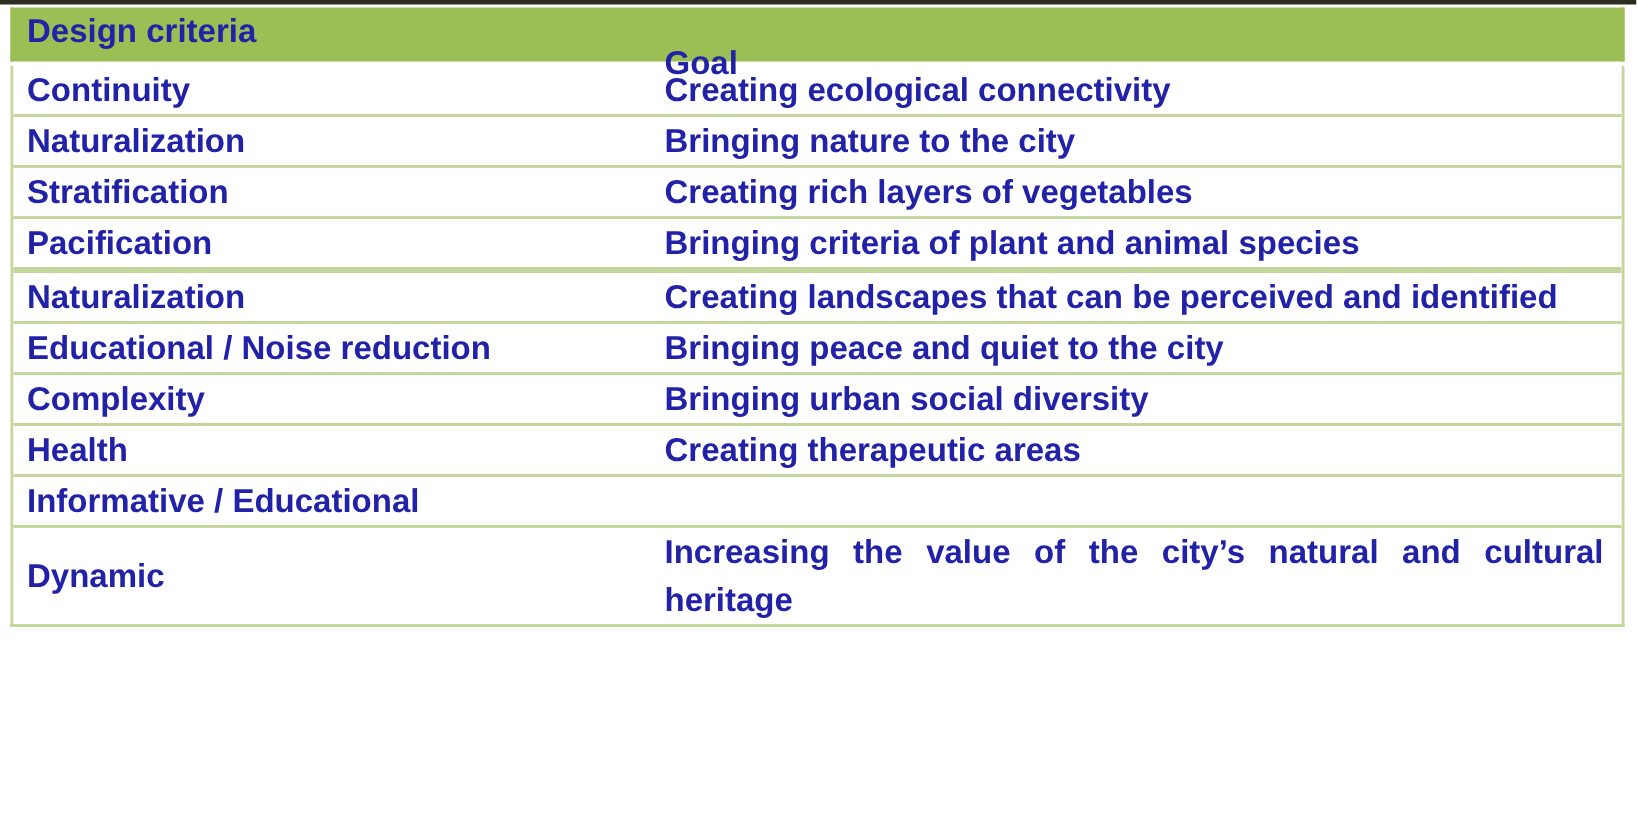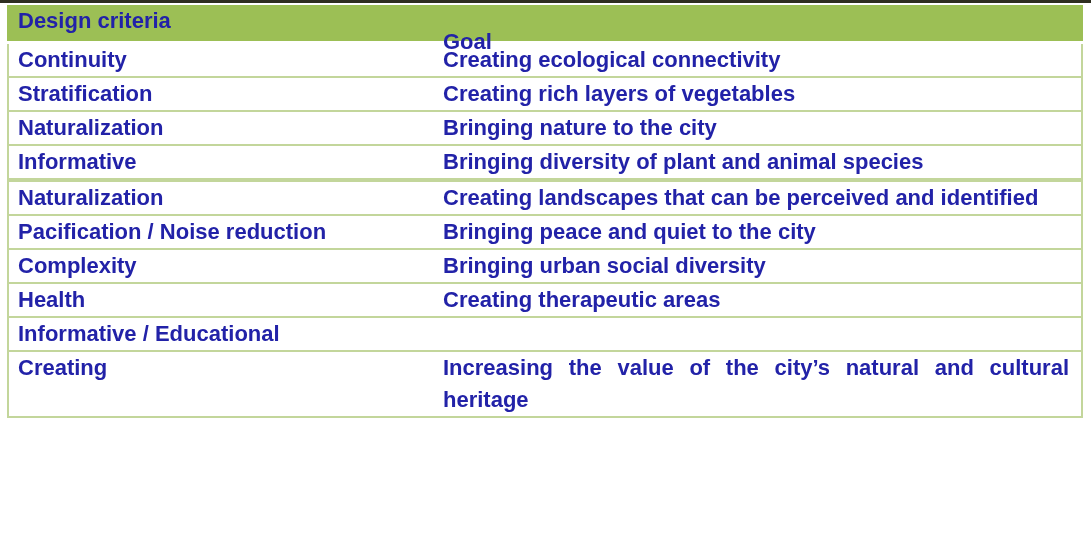--- a/index.html
+++ b/index.html
@@ -44,20 +44,21 @@
   .tbody {
     margin-top: 3px;
     border: 2px solid var(--line-green);
     border-top: none;
     background: var(--row-fill);
   }
   .row {
     display: flex;
     background: var(--row-fill);
     border-top: 2px solid var(--line-green);
+    align-items: center;
   }
   .row:first-child { border-top: none; }
   .cell { box-sizing: border-box; }
   .c1 {
     width: 425px;
     padding-left: 9px;
     flex: 0 0 auto;
   }
   .c2 {
     flex: 1 1 auto;
@@ -77,50 +78,50 @@
   <div class="header-row">
     <div class="cell c1">Design criteria</div>
     <div class="cell c2">Goal</div>
   </div>
   <div class="tbody" id="rows">
       <div class="row">
         <div class="cell c1">Continuity</div>
         <div class="cell c2">Creating ecological connectivity</div>
       </div>
       <div class="row">
+        <div class="cell c1">Naturalization</div>
+        <div class="cell c2">Bringing nature to the city</div>
+      </div>
+      <div class="row">
         <div class="cell c1">Stratification</div>
         <div class="cell c2">Creating rich layers of vegetables</div>
       </div>
       <div class="row">
-        <div class="cell c1">Naturalization</div>
-        <div class="cell c2">Bringing nature to the city</div>
-      </div>
-      <div class="row">
-        <div class="cell c1">Informative</div>
-        <div class="cell c2">Bringing diversity of plant and animal species</div>
+        <div class="cell c1">Pacification</div>
+        <div class="cell c2">Bringing criteria of plant and animal species</div>
       </div>
       <div class="row">
       </div>
       <div class="row">
         <div class="cell c1">Naturalization</div>
         <div class="cell c2">Creating landscapes that can be perceived and identified</div>
       </div>
       <div class="row">
-        <div class="cell c1">Pacification / Noise reduction</div>
+        <div class="cell c1">Educational / Noise reduction</div>
         <div class="cell c2">Bringing peace and quiet to the city</div>
       </div>
       <div class="row">
         <div class="cell c1">Complexity</div>
         <div class="cell c2">Bringing urban social diversity</div>
       </div>
       <div class="row">
         <div class="cell c1">Health</div>
         <div class="cell c2">Creating therapeutic areas</div>
       </div>
       <div class="row">
         <div class="cell c1">Informative / Educational</div>
       </div>
       <div class="row">
-        <div class="cell c1">Creating</div>
+        <div class="cell c1">Dynamic</div>
         <div class="cell c2">Increasing the value of the city’s natural and cultural heritage</div>
       </div>
     </div>
 </div>
 
 </body></html>

